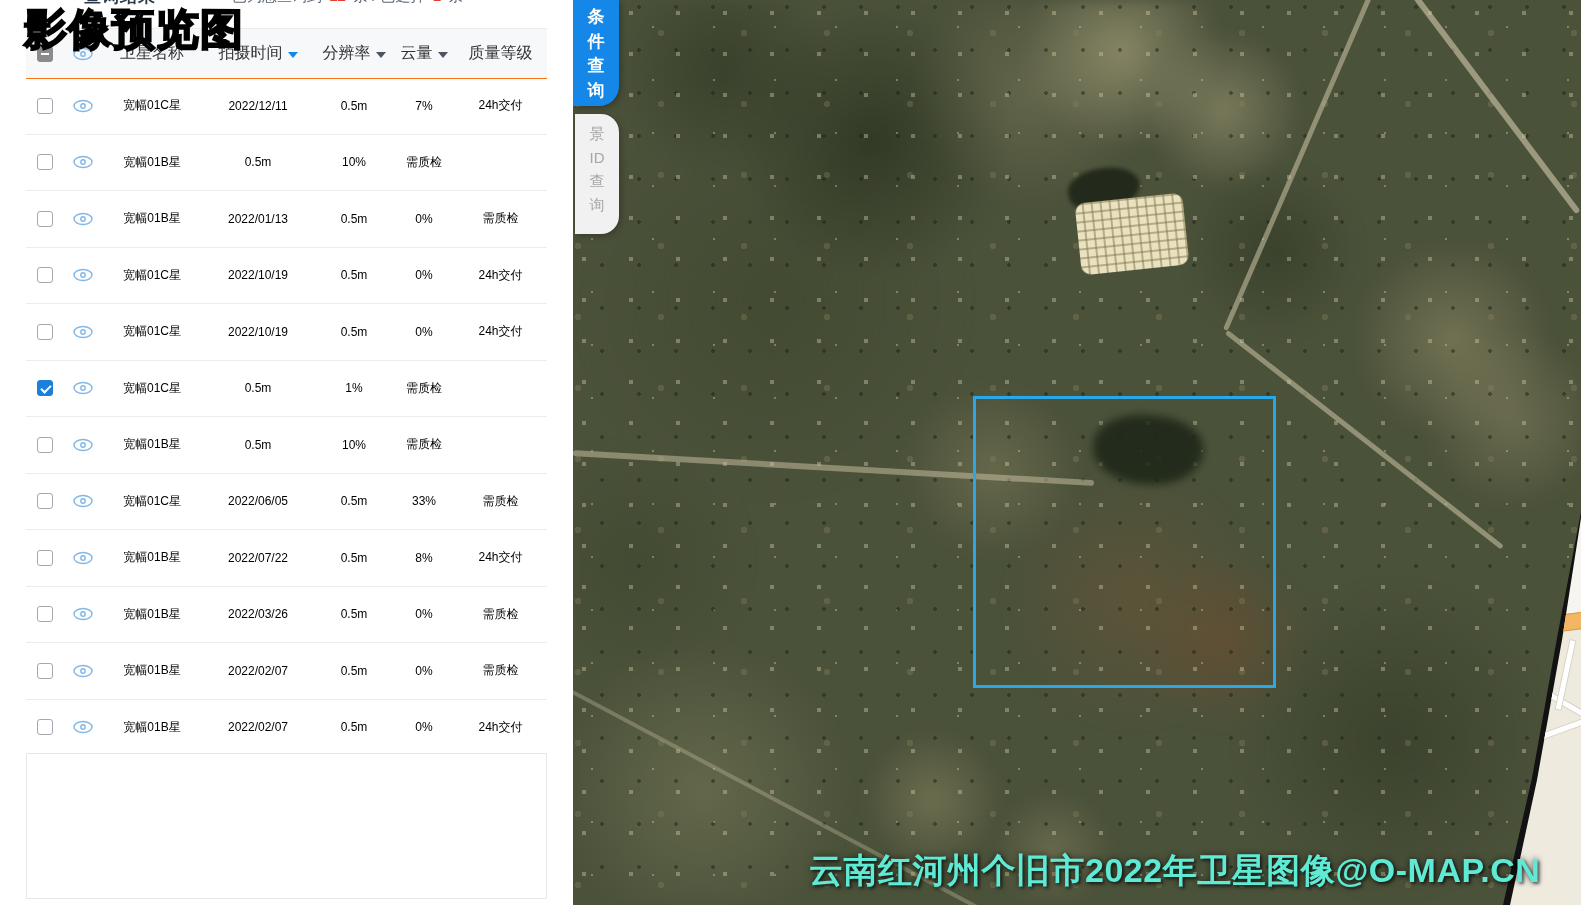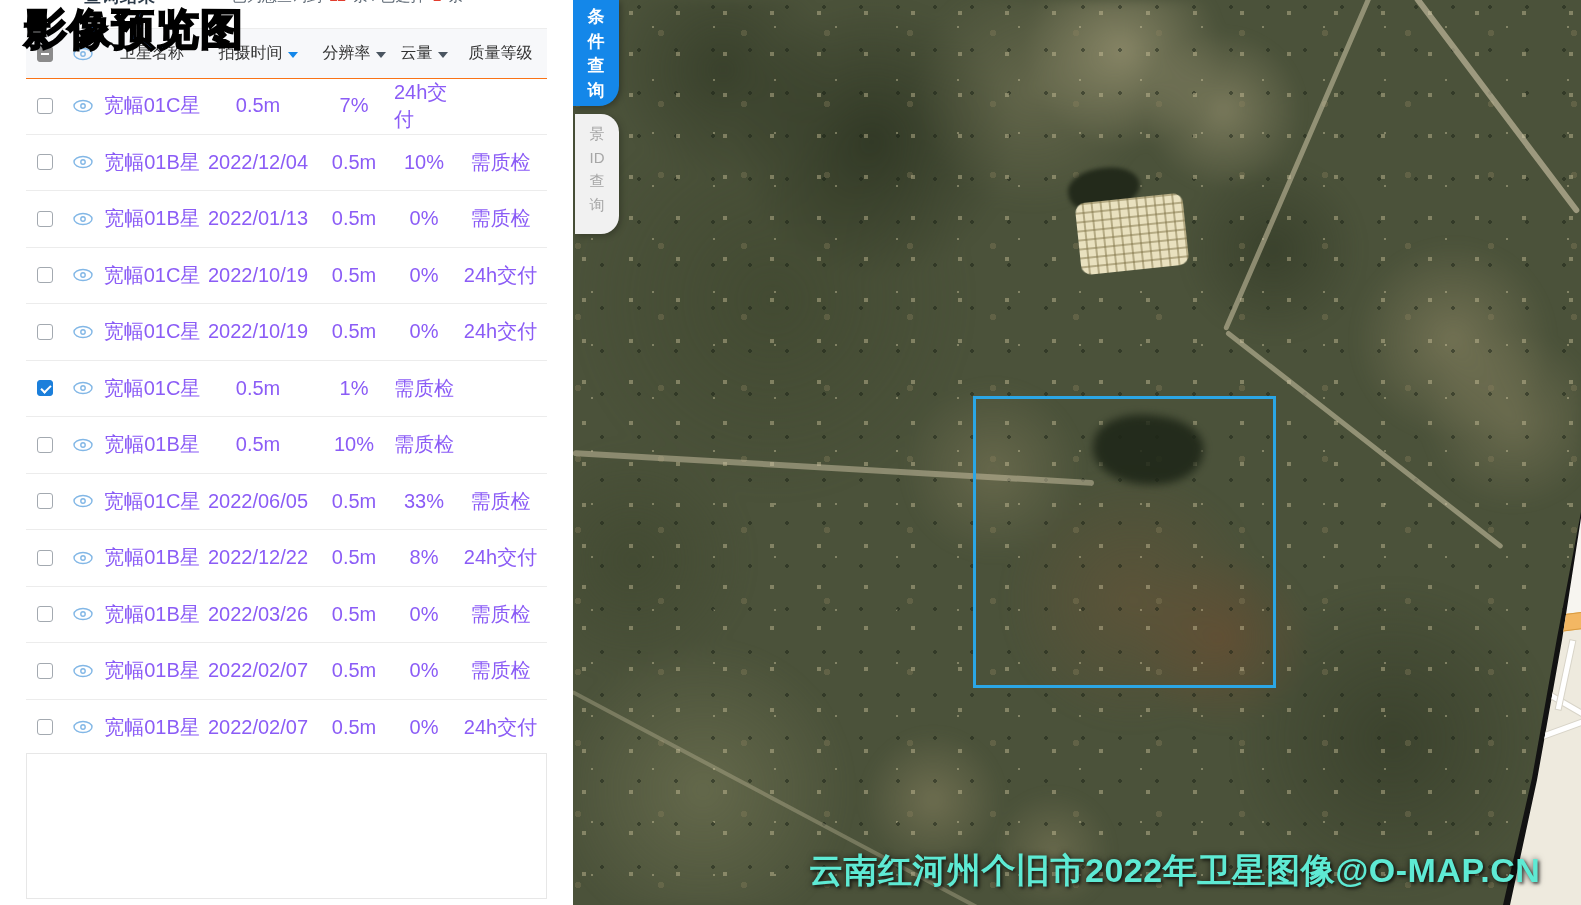--- a/index.html
+++ b/index.html
@@ -22,21 +22,21 @@
 
   
   .grid-cols{display:grid;grid-template-columns:38px 38px 100px 112px 80px 60px 93px;align-items:center;}
   .thead{position:absolute;left:26px;top:28px;width:521px;height:49px;background:#f7f8fa;
     border-top:1px solid #ededed;border-bottom:1px solid #f97316;font-size:16px;color:#333;}
   .thead .hc{display:flex;align-items:center;justify-content:center;gap:5px;}
   .caret{width:0;height:0;border-left:5px solid transparent;border-right:5px solid transparent;border-top:6px solid #4a5560;margin-top:2px;}
   .caret.blue{border-top-color:#1487e9;}
 
   .tbody{position:absolute;left:26px;top:78px;width:521px;}
-  .trow{width:521px;height:55.5px;border-bottom:1px solid #ececec;font-size:20px;color:#8b5cf6;}
+  .trow{width:521px;height:55.5px;border-bottom:1px solid #ececec;font-size:12px;color:#000000;}
   .c{display:flex;align-items:center;justify-content:center;position:relative;height:100%;}
 
   .chk{width:16px;height:16px;border:1.5px solid #a3a9b0;border-radius:3px;background:#fff;box-sizing:border-box;position:relative;}
   .chk.on{background:#1b7fdb;border-color:#1b7fdb;}
   .chk.on::after{content:"";position:absolute;left:4.5px;top:1.5px;width:4px;height:8px;
     border:solid #fff;border-width:0 2px 2px 0;transform:rotate(45deg);}
   .chk.partial{background:#8b8b8b;border-color:#8b8b8b;}
   .chk.partial::after{content:"";position:absolute;left:3px;top:6.5px;width:8px;height:2px;background:#fff;}
 
   .eye{display:block;}
@@ -167,38 +167,38 @@
         <div class="c">
             <span class="chk"></span>
           </div>
         <div class="c">
             <svg class="eye" width="22" height="14" viewBox="0 0 22 14">
               <ellipse cx="11" cy="7" rx="9" ry="5.5" fill="none" stroke="#82b7e6" stroke-width="1.4"></ellipse>
               <circle cx="11" cy="7" r="2.2" fill="none" stroke="#82b7e6" stroke-width="1.4"></circle>
             </svg>
           </div>
         <div class="c">宽幅01C星</div>
+        <div class="c">
+            <span>2022/12/11</span>
+          </div>
         <div class="c">0.5m</div>
         <div class="c">7%</div>
         <div class="c">24h交付</div>
       </div>
       <div class="trow grid-cols">
         <div class="c">
             <span class="chk"></span>
           </div>
         <div class="c">
             <svg class="eye" width="22" height="14" viewBox="0 0 22 14">
               <ellipse cx="11" cy="7" rx="9" ry="5.5" fill="none" stroke="#82b7e6" stroke-width="1.4"></ellipse>
               <circle cx="11" cy="7" r="2.2" fill="none" stroke="#82b7e6" stroke-width="1.4"></circle>
             </svg>
           </div>
         <div class="c">宽幅01B星</div>
-        <div class="c">
-            <span>2022/12/04</span>
-          </div>
         <div class="c">0.5m</div>
         <div class="c">10%</div>
         <div class="c">需质检</div>
       </div>
       <div class="trow grid-cols">
         <div class="c">
             <span class="chk"></span>
           </div>
         <div class="c">
             <svg class="eye" width="22" height="14" viewBox="0 0 22 14">
@@ -303,21 +303,21 @@
             <span class="chk"></span>
           </div>
         <div class="c">
             <svg class="eye" width="22" height="14" viewBox="0 0 22 14">
               <ellipse cx="11" cy="7" rx="9" ry="5.5" fill="none" stroke="#82b7e6" stroke-width="1.4"></ellipse>
               <circle cx="11" cy="7" r="2.2" fill="none" stroke="#82b7e6" stroke-width="1.4"></circle>
             </svg>
           </div>
         <div class="c">宽幅01B星</div>
         <div class="c">
-            <span>2022/12/22</span>
+            <span>2022/07/22</span>
           </div>
         <div class="c">0.5m</div>
         <div class="c">8%</div>
         <div class="c">24h交付</div>
       </div>
       <div class="trow grid-cols">
         <div class="c">
             <span class="chk"></span>
           </div>
         <div class="c">

